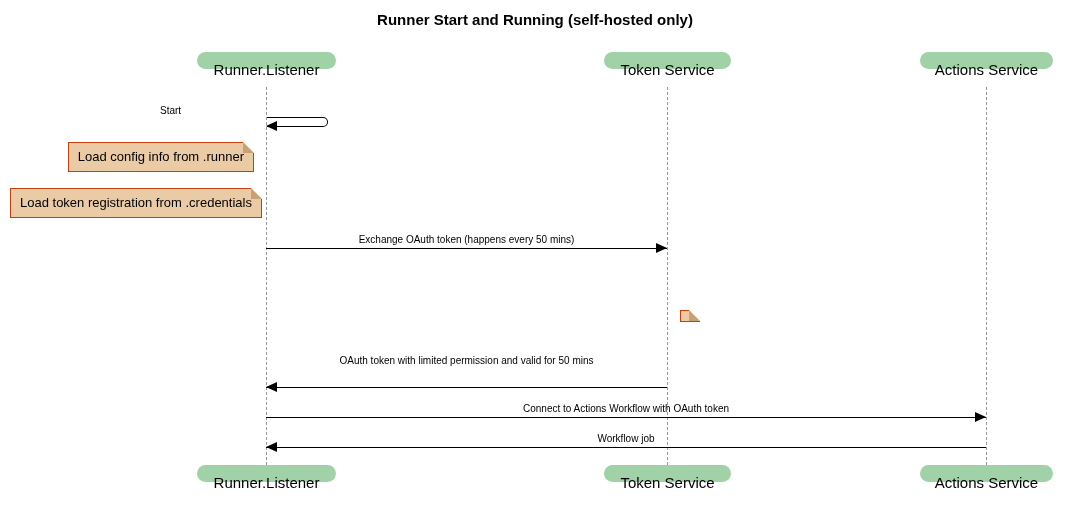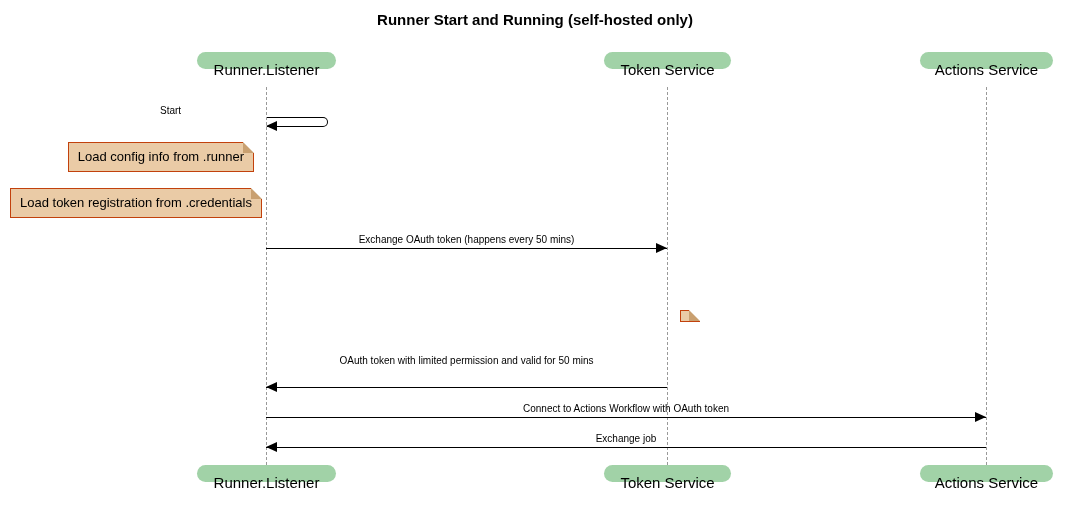--- a/index.html
+++ b/index.html
@@ -111,21 +111,21 @@
     <div class="arrow-left" style="left:266px; top:382px;"></div>
   </div>
 
   <div>
     <div class="msg-label" style="left:266px; top:401px; width:720px;">Connect to Actions Workflow with OAuth token</div>
     <div class="msg-line" style="left:266px; top:417px; width:720px;"></div>
     <div class="arrow-right" style="left:975px; top:412px;"></div>
   </div>
 
   <div>
-    <div class="msg-label" style="left:266px; top:431px; width:720px;">Exchange job</div>
+    <div class="msg-label" style="left:266px; top:431px; width:720px;">Workflow job</div>
     <div class="msg-line" style="left:266px; top:447px; width:720px;"></div>
     <div class="arrow-left" style="left:266px; top:442px;"></div>
   </div>
 
   <div class="participant" style="left:197px; top:465px; width:139px;">Runner.Listener</div>
   <div class="participant" style="left:604px; top:465px; width:127px;">Token Service</div>
   <div class="participant" style="left:920px; top:465px; width:133px;">Actions Service</div>
 
 </div>
 

